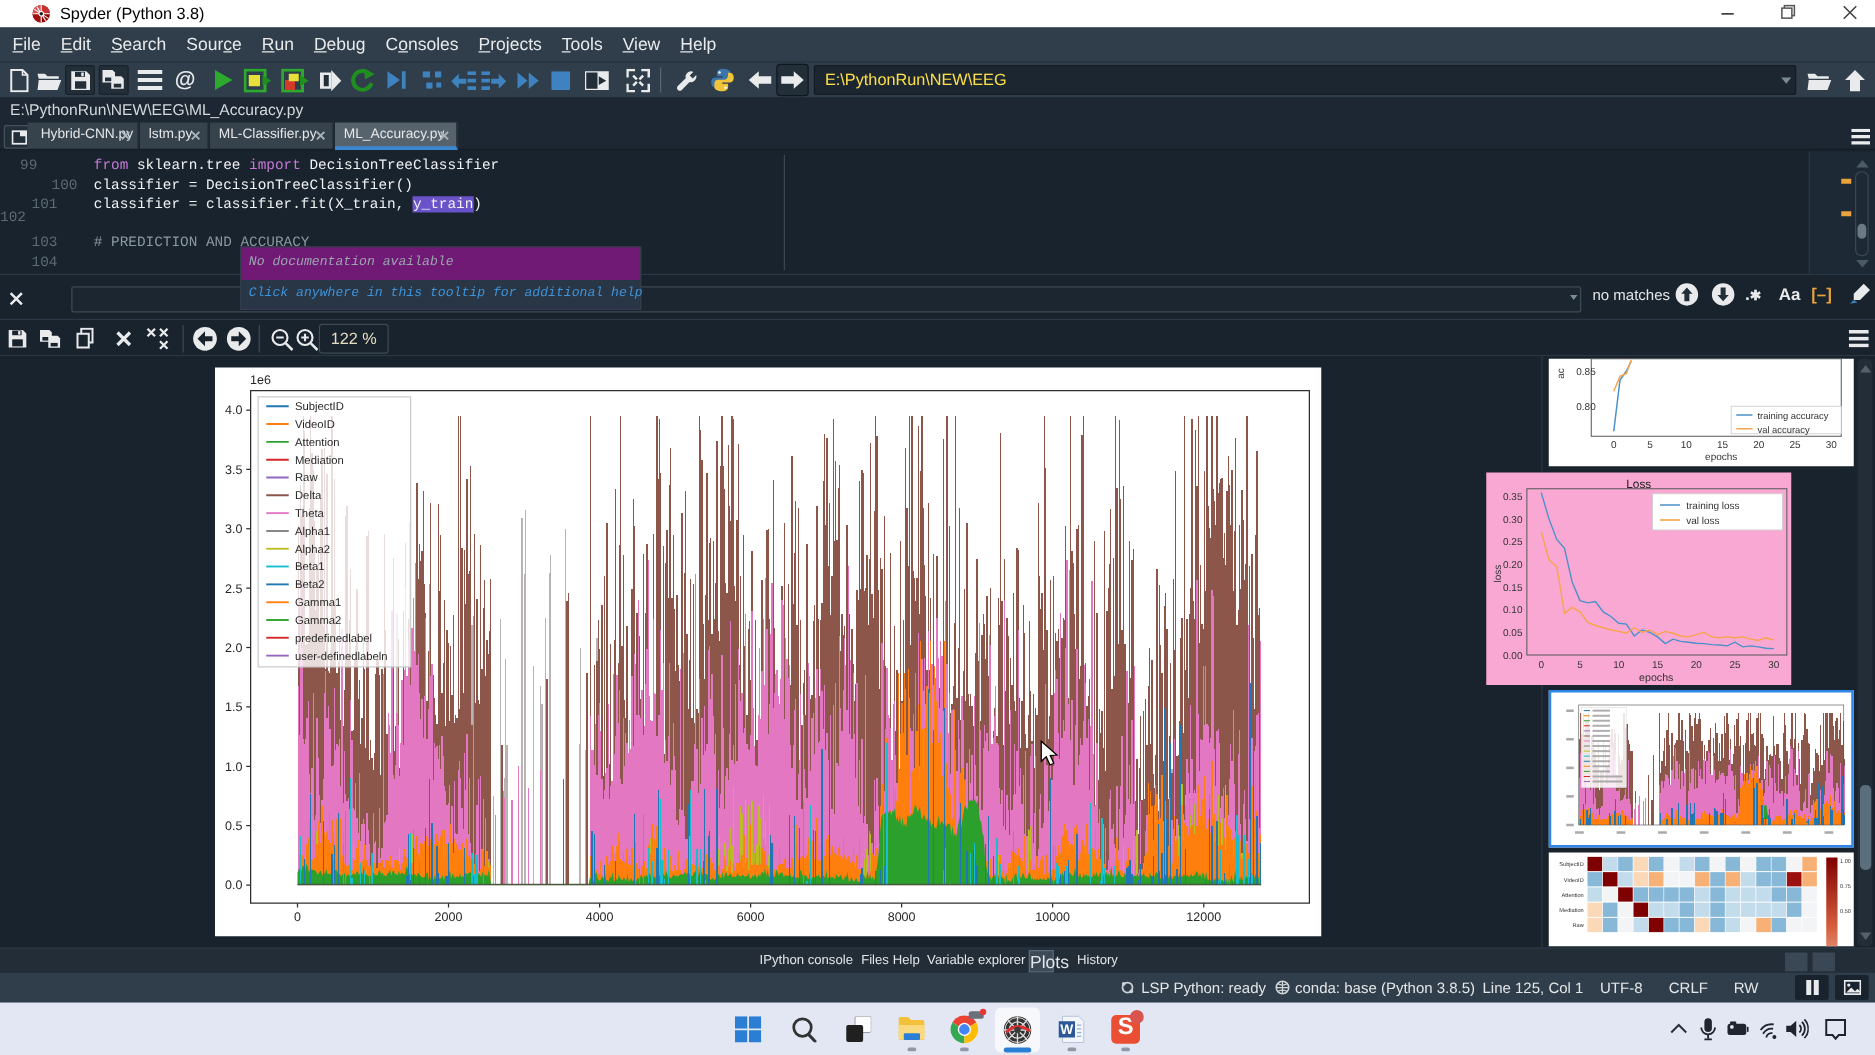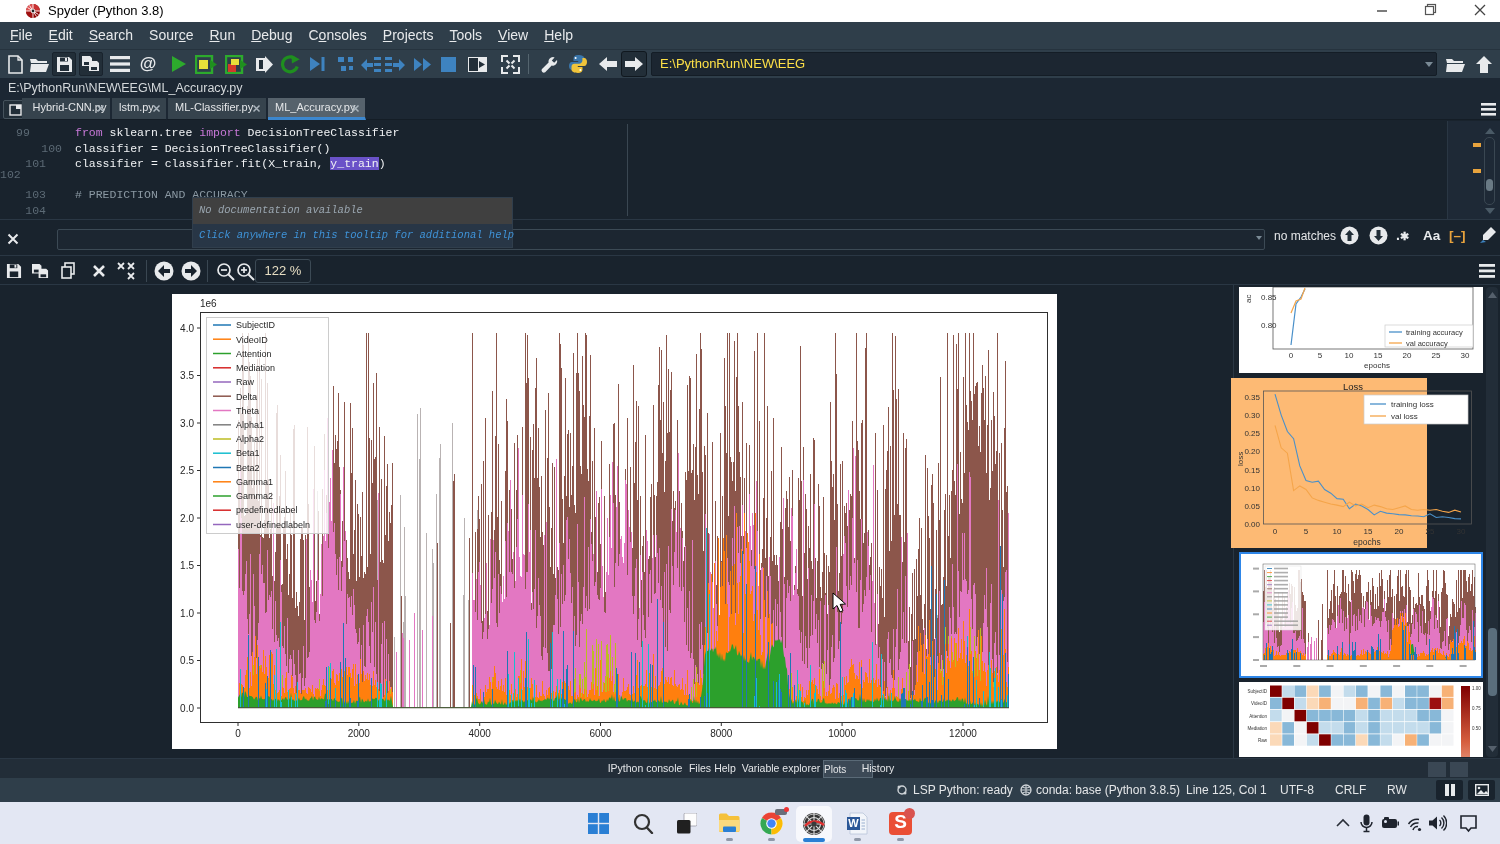--- a/index.html
+++ b/index.html
@@ -456,21 +456,21 @@
           <text x="81" y="71">5</text>
           <text x="110" y="71">10</text>
           <text x="139" y="71">15</text>
           <text x="168" y="71">20</text>
           <text x="197" y="71">25</text>
           <text x="226" y="71">30</text>
 <text x="138" y="81">epochs</text>
         </g>
 </svg>
 </div>
-<div class="abs" style="left:1231px;top:378px;width:196px;height:170px;background:#fdba74">
+<div class="abs" style="left:1189px;top:378px;width:244px;height:170px;background:#f9a8d4">
 <svg width="244" height="170" viewBox="0 0 244 170">
 <text x="122" y="12" font-size="9.5" fill="#222" text-anchor="middle" font-family="Liberation Sans">Loss</text>
 <rect x="32.5" y="13" width="208" height="133" fill="none" stroke="#555" stroke-width="0.8"></rect>
 <polyline points="44.0,16.1 50.2,37.1 56.4,53.5 62.6,60.7 68.8,87.9 75.0,102.5 81.2,104.3 87.4,103.2 93.6,111.5 99.8,115.2 106.0,120.6 112.2,121.3 118.4,130.8 124.6,126.0 130.8,127.9 137.0,131.5 143.2,136.9 149.4,133.3 155.6,135.1 161.8,135.8 168.0,136.6 174.2,136.9 180.4,137.7 186.6,138.0 192.8,138.7 199.0,135.8 205.2,139.5 211.4,138.7 217.6,139.5 223.8,140.6 230.0,140.9" fill="none" stroke="#4a90c9" stroke-width="1.1"></polyline>
 <polyline points="44.0,47.3 50.2,69.8 56.4,75.2 62.6,112.6 68.8,107.9 75.0,111.5 81.2,119.9 87.4,122.4 93.6,124.2 99.8,126.0 106.0,127.1 112.2,128.6 118.4,124.2 124.6,127.9 130.8,126.0 137.0,129.7 143.2,127.1 149.4,128.6 155.6,130.8 161.8,131.5 168.0,129.7 174.2,127.9 180.4,131.5 186.6,132.2 192.8,131.5 199.0,132.2 205.2,131.5 211.4,133.3 217.6,134.4 223.8,132.2 230.0,134.0" fill="none" stroke="#f5a54a" stroke-width="1.1"></polyline>
 <text x="29" y="149.0" font-size="8" fill="#333" text-anchor="end" font-family="Liberation Sans">0.00</text>
         <text x="29" y="130.9" font-size="8" fill="#333" text-anchor="end" font-family="Liberation Sans">0.05</text>
         <text x="29" y="112.7" font-size="8" fill="#333" text-anchor="end" font-family="Liberation Sans">0.10</text>
         <text x="29" y="94.6" font-size="8" fill="#333" text-anchor="end" font-family="Liberation Sans">0.15</text>
         <text x="29" y="76.4" font-size="8" fill="#333" text-anchor="end" font-family="Liberation Sans">0.20</text>
@@ -647,21 +647,21 @@
       <path d="M5.5 8 L10 2 H1Z" fill="#55606c"></path>
     </svg>
 <svg class="abs" style="left:1487px;top:291px" width="11" height="9">
       <path d="M5.5 1 L10 7 H1Z" fill="#55606c"></path>
     </svg>
 <div class="abs" style="left:0;top:758px;width:1500px;height:20px;background:#222d38;border-top:1px solid #2a3744">
 <div class="abs" style="left:603px;top:1px;width:84px;height:18px;color:#e4e6e8;font-size:10.5px;line-height:17px;text-align:center;white-space:nowrap">IPython console</div>
 <div class="abs" style="left:686px;top:1px;width:28px;height:18px;color:#e4e6e8;font-size:10.5px;line-height:17px;text-align:center;white-space:nowrap">Files</div>
 <div class="abs" style="left:710px;top:1px;width:30px;height:18px;color:#e4e6e8;font-size:10.5px;line-height:17px;text-align:center;white-space:nowrap">Help</div>
 <div class="abs" style="left:736px;top:1px;width:90px;height:18px;color:#e4e6e8;font-size:10.5px;line-height:17px;text-align:center;white-space:nowrap">Variable explorer</div>
-<div class="abs" style="left:823px;top:1px;width:50px;height:18px;background:#3c4956;border:1px solid #5a6a77;color:#e4e6e8;font-size:10px;line-height:17px;text-align:left;white-space:nowrap">Plots</div>
+<div class="abs" style="left:823px;top:1px;width:20px;height:18px;background:#3c4956;border:1px solid #5a6a77;color:#e4e6e8;font-size:14px;line-height:17px;text-align:right;white-space:nowrap">Plots</div>
 <div class="abs" style="left:856px;top:1px;width:44px;height:18px;color:#e4e6e8;font-size:10.5px;line-height:17px;text-align:center;white-space:nowrap">History</div>
 <div class="abs" style="left:1428px;top:3px;width:18px;height:15px;background:#3a4754"></div>
 <div class="abs" style="left:1450px;top:3px;width:18px;height:15px;background:#3a4754"></div>
 </div>
 <div class="abs" style="left:0;top:778px;width:1500px;height:24px;background:#2f3e4a;color:#e4e6e8;font-size:12px;line-height:24px">
 <svg class="abs" style="left:896px;top:6px" width="12" height="12" viewBox="0 0 12 12">
         <path d="M2 6 a4 4 0 0 1 8 0 a4 4 0 0 1 -8 0" fill="none" stroke="#cfd4d8" stroke-width="1.4"></path>
         <circle cx="3" cy="3" r="1.5" fill="#cfd4d8"></circle>
         <circle cx="9" cy="9" r="1.5" fill="#cfd4d8"></circle>
       </svg>
@@ -767,17 +767,17 @@
         <circle cx="12.5" cy="14.5" r="1.6" fill="#1f242e"></circle>
       </svg>
 <svg class="abs" style="left:1428px;top:13px" width="19" height="16" viewBox="0 0 19 16">
         <path d="M1 5.5 h3.5 L9 1.5 V14.5 L4.5 10.5 H1Z" fill="#1f242e"></path>
         <path d="M11.5 5 a4 4 0 0 1 0 6 M13.5 2.5 a7.5 7.5 0 0 1 0 11 M15.5 0.5 a10.5 10.5 0 0 1 0 15" fill="none" stroke="#1f242e" stroke-width="1.4"></path>
       </svg>
 <svg class="abs" style="left:1459px;top:12px" width="19" height="19" viewBox="0 0 19 19">
         <path d="M2 2 h15 v12 h-5 l-2.5 3 -2.5 -3 H2z" fill="none" stroke="#1f242e" stroke-width="1.6"></path>
       </svg>
 </div>
-<div class="abs mono" style="left:192px;top:197px;width:321px;height:51px;background:#404040;border:1px solid #303e4c;z-index:50;font-size:10.5px;font-style:italic;white-space:nowrap">
+<div class="abs mono" style="left:192px;top:197px;width:321px;height:51px;background:#701a75;border:1px solid #303e4c;z-index:50;font-size:10.5px;font-style:italic;white-space:nowrap">
 <div style="padding:6px 0 0 6px;color:#9aa6b0">No documentation available</div>
 <div class="abs" style="left:0;top:26px;width:319px;height:23px;background:#283646"></div>
 <div class="abs" style="left:6px;top:31px;color:#3f93d8">Click anywhere in this tooltip for additional help</div>
 </div>
 </div>
 </body></html>

